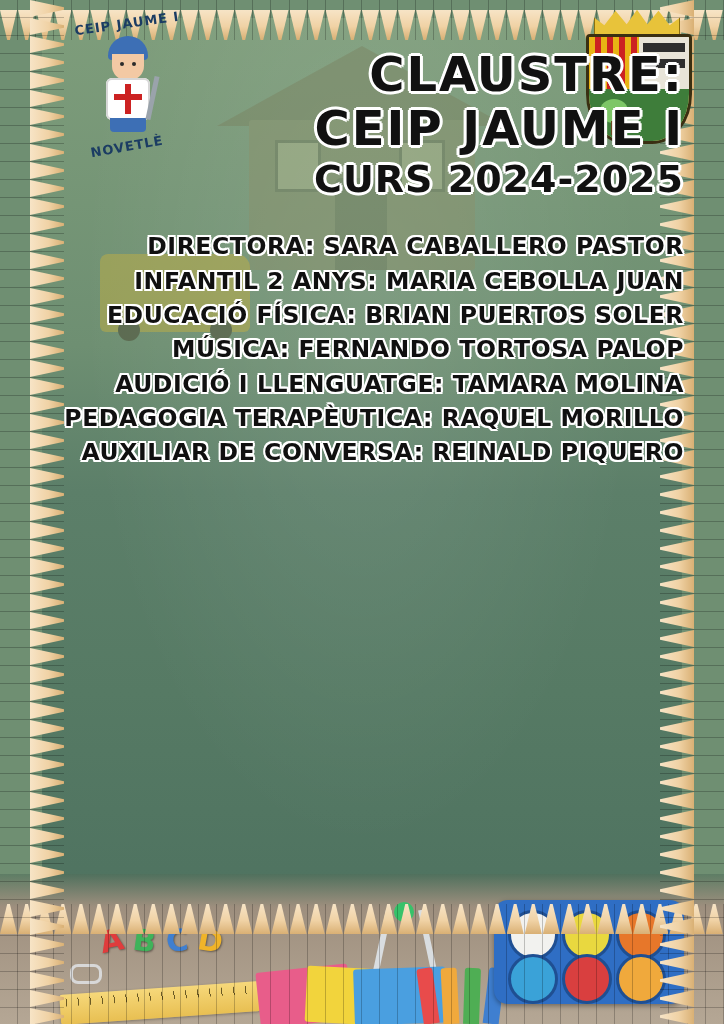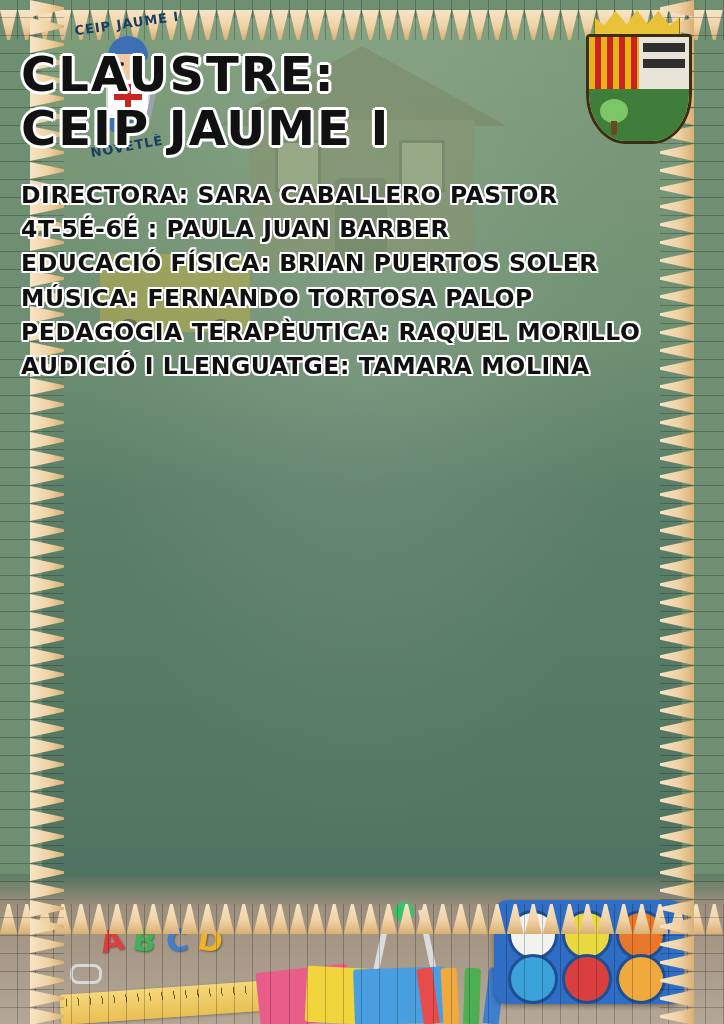--- a/index.html
+++ b/index.html
@@ -203,22 +203,22 @@
     content: ""; position: absolute; left: 50%; bottom: 6px; transform: translateX(-50%);
     width: 6px; height: 14px; background: #6b4a22;
   }
   .shield .q4 { right: 0; bottom: 0; background: #3e7d3a; }
 
   
   .content {
     position: absolute;
     left: 0; right: 0; top: 40px;
     z-index: 5;
-    text-align: left;
-    padding: 0 21px;
+    text-align: right;
+    padding: 0 40px;
     box-sizing: border-box;
   }
   .title-block { margin-top: 10px; }
   .title-line {
     font-family: "DejaVu Sans", sans-serif;
     font-weight: bold;
     color: #111111;
     text-transform: uppercase;
     letter-spacing: 2px;
     line-height: 1.04;
@@ -226,21 +226,21 @@
       -2px -2px 0 #ffffff, 2px -2px 0 #ffffff,
       -2px  2px 0 #ffffff, 2px  2px 0 #ffffff,
        0   -3px 0 #ffffff, 0    3px 0 #ffffff,
       -3px  0   0 #ffffff, 3px  0   0 #ffffff;
   }
   .title-1 { font-size: 48px; }
   .title-2 { font-size: 48px; margin-top: 4px; }
   .title-3 { font-size: 38px; margin-top: 6px; letter-spacing: 1px; }
 
   .roster {
-    margin-top: 24px;
+    margin-top: 30px;
   }
   .roster-line {
     font-family: "DejaVu Sans", sans-serif;
     font-weight: bold;
     font-size: 23.5px;
     letter-spacing: .6px;
     color: #101010;
     text-transform: uppercase;
     line-height: 1.46;
     text-shadow:
@@ -605,25 +605,27 @@
       <div class="quad q2"></div>
       <div class="quad q3"></div>
       <div class="quad q4"></div>
     </div>
   </div>
 
   <div class="content">
     <div class="title-block">
       <div class="title-line title-1">CLAUSTRE:</div>
       <div class="title-line title-2">CEIP JAUME I</div>
+      <div class="title-line title-3">CURS 2024-2025</div>
     </div>
 
     <div class="roster">
       <div class="roster-line">DIRECTORA: SARA CABALLERO PASTOR</div>
-      <div class="roster-line">4T-5É-6É : PAULA JUAN BARBER</div>
+      <div class="roster-line">INFANTIL 2 ANYS: MARIA CEBOLLA JUAN</div>
       <div class="roster-line">EDUCACIÓ FÍSICA: BRIAN PUERTOS SOLER</div>
       <div class="roster-line">MÚSICA: FERNANDO TORTOSA PALOP</div>
+      <div class="roster-line">AUDICIÓ I LLENGUATGE: TAMARA MOLINA</div>
       <div class="roster-line">PEDAGOGIA TERAPÈUTICA: RAQUEL MORILLO</div>
-      <div class="roster-line">AUDICIÓ I LLENGUATGE: TAMARA MOLINA</div>
+      <div class="roster-line">AUXILIAR DE CONVERSA:  REINALD PIQUERO</div>
     </div>
   </div>
 
 </div>
 
 </body></html>

